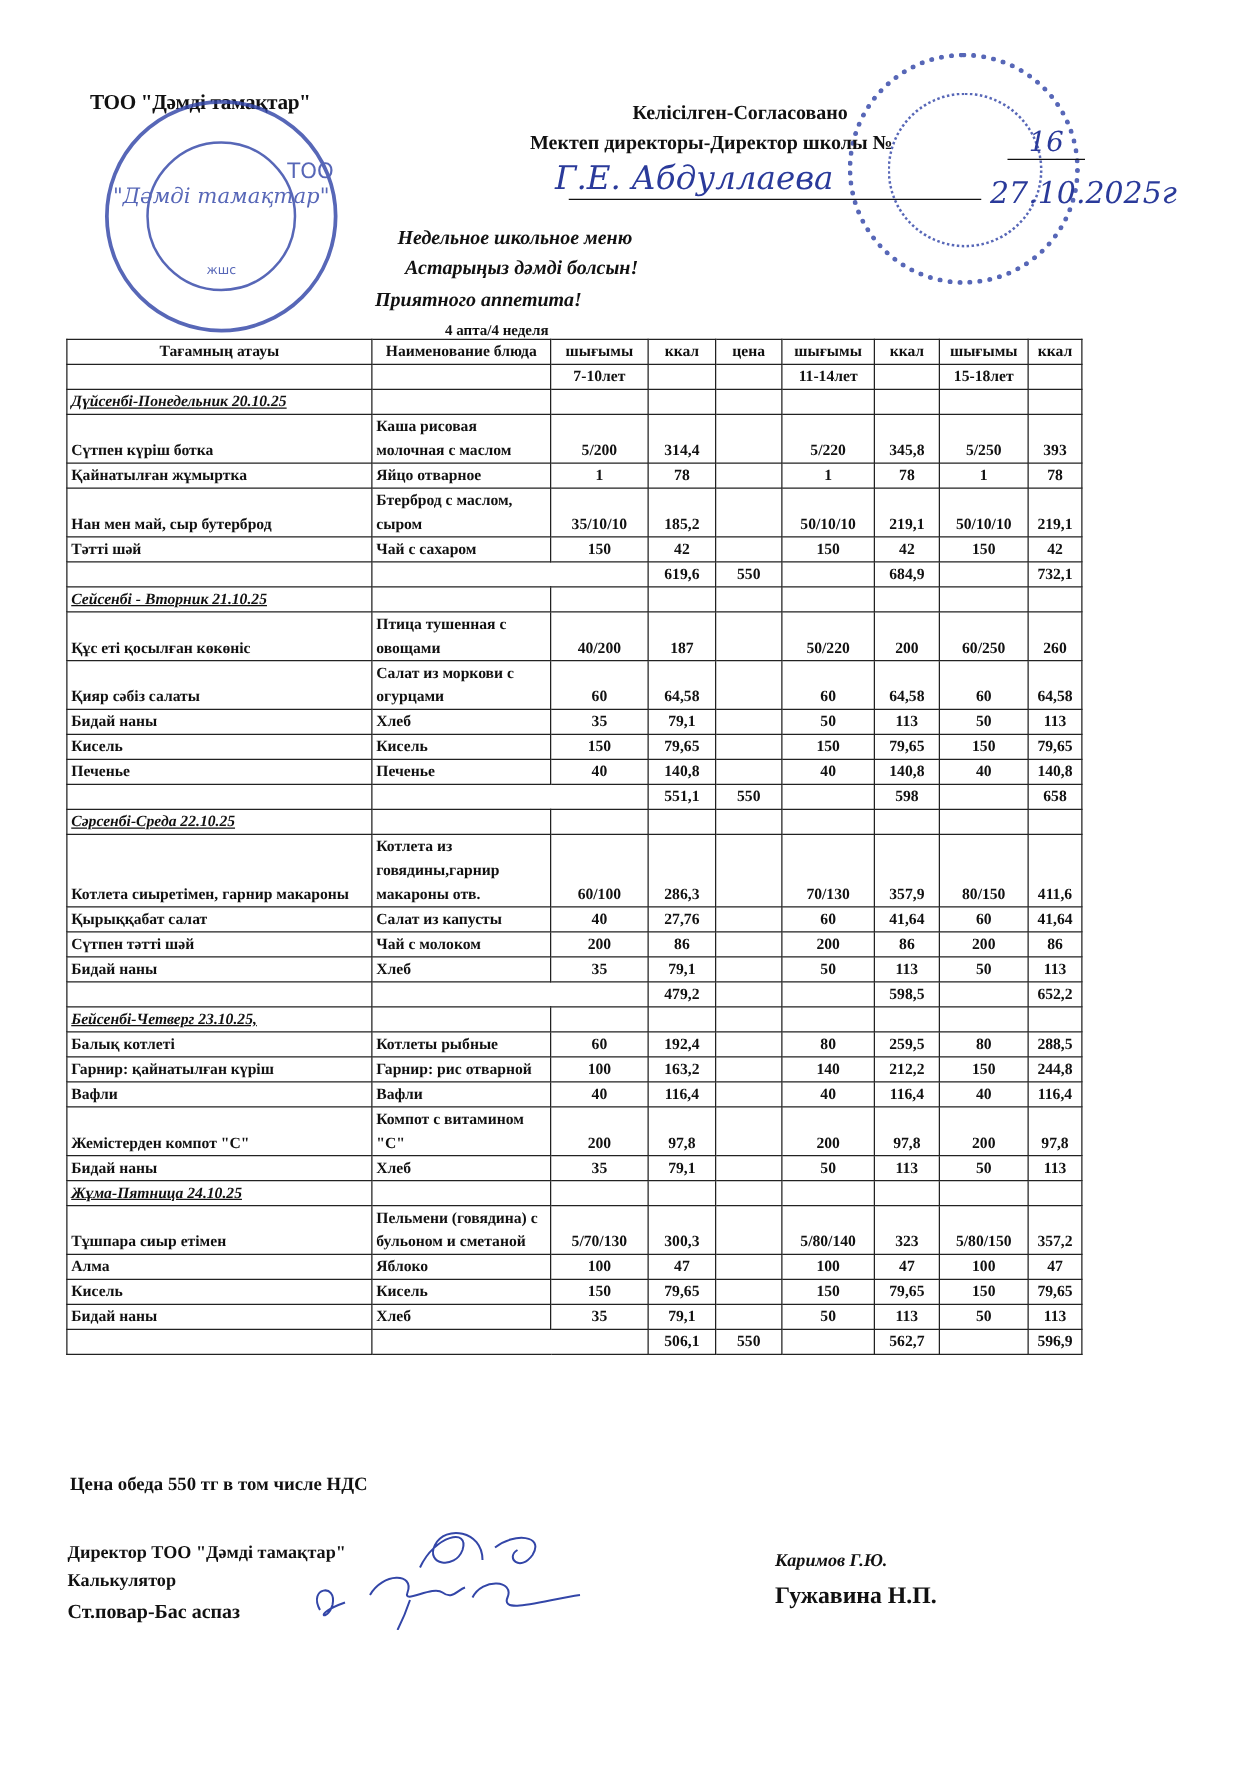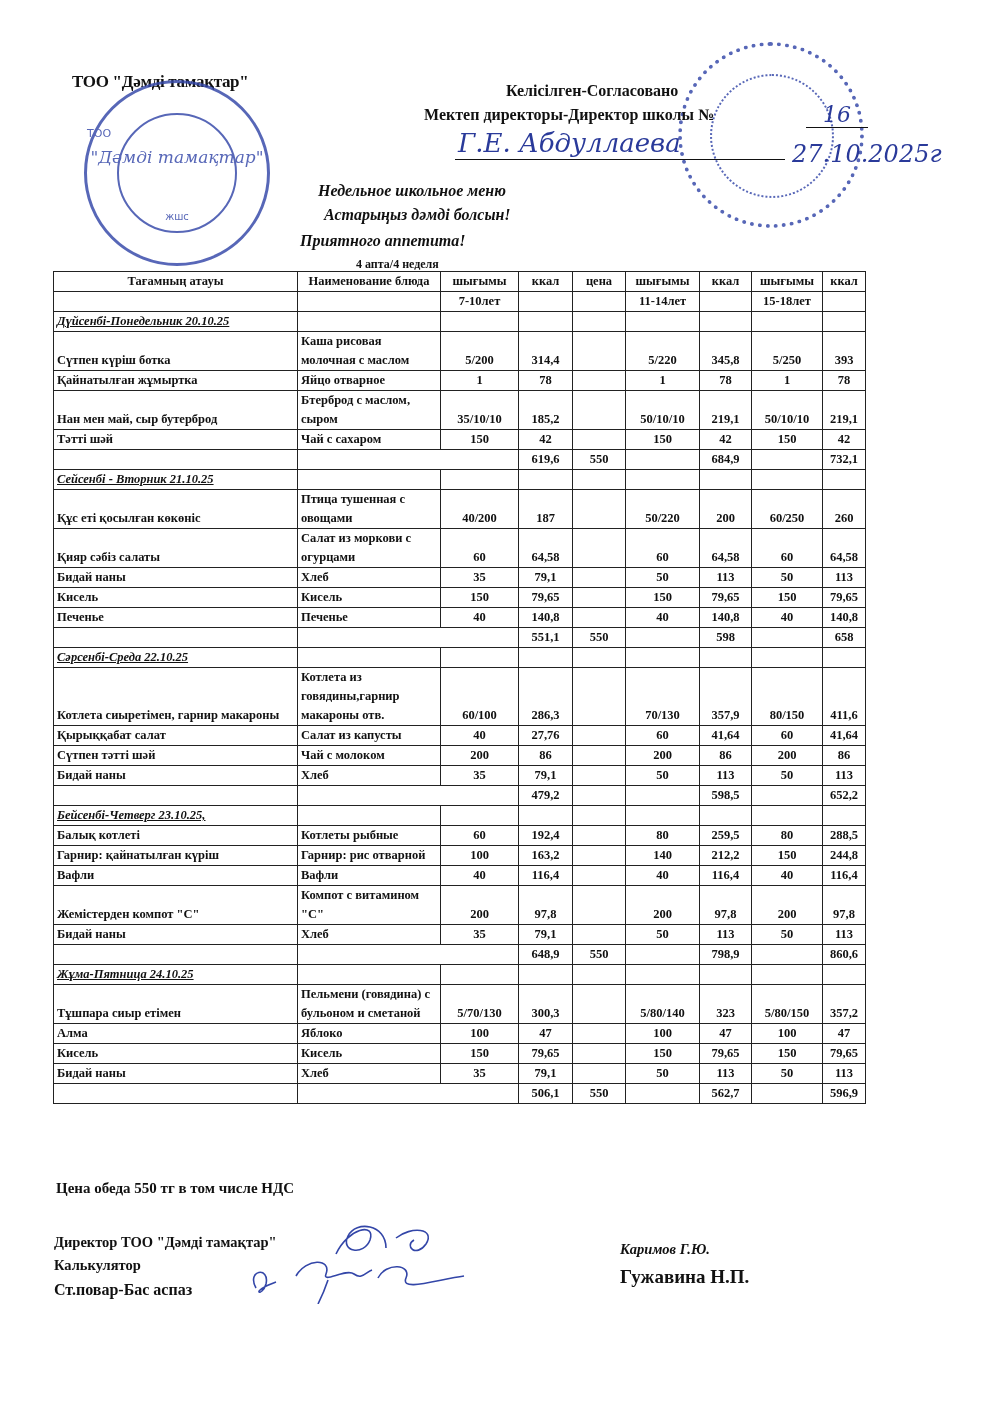--- a/index.html
+++ b/index.html
@@ -5,32 +5,32 @@
   * { box-sizing: border-box; margin: 0; padding: 0; }
   html, body { width: 1000px; height: 1418px; background: #ffffff; overflow: hidden; }
   body { position: relative; font-family: "Liberation Serif", serif; color: #111; font-weight: bold; }
 
   .abs { position: absolute; }
   .org { left: 72px; top: 72px; font-size: 17px; letter-spacing: -0.3px; }
   .agreed { left: 506px; top: 82px; font-size: 16px; }
   .director { left: 424px; top: 106px; font-size: 16px; }
   .school-no { left: 806px; top: 102px; font-size: 22px; color: #2a3a9a; font-style: italic; font-weight: normal; border-bottom: 1.5px solid #111; width: 62px; text-align: center; font-family: "DejaVu Serif", serif; }
   .sig-line { left: 455px; top: 128px; width: 330px; height: 32px; border-bottom: 1.5px solid #111; }
-  .sig-name { left: 458px; top: 128px; font-size: 26px; color: #2a3a9a; font-style: italic; font-weight: normal; font-family: "DejaVu Serif", serif; }
+  .sig-name { left: 444px; top: 128px; font-size: 26px; color: #2a3a9a; font-style: italic; font-weight: normal; font-family: "DejaVu Serif", serif; }
   .sig-date { left: 792px; top: 140px; font-size: 24px; color: #2a3a9a; font-style: italic; font-weight: normal; font-family: "DejaVu Serif", serif; }
 
   .t1 { left: 318px; top: 182px; font-size: 16px; font-style: italic; }
   .t2 { left: 286px; top: 206px; font-size: 16px; font-style: italic; margin-left: 38px; }
   .t3 { left: 300px; top: 232px; font-size: 16px; font-style: italic; }
   .t4 { left: 356px; top: 257px; font-size: 12px; }
 
   .stamp { border-radius: 50%; border: 3px solid #3346a8; opacity: 0.82; }
   .stamp-left { left: 84px; top: 80px; width: 186px; height: 186px; }
   .stamp-left .inner { position: absolute; left: 30px; top: 30px; width: 120px; height: 120px; border-radius: 50%; border: 2px solid #3346a8; }
-  .stamp-left .txt1 { position: absolute; left: 0; width: 100%; top: 44px; text-align: left; color: #3346a8; font-size: 11px; font-weight: normal; font-family: "DejaVu Sans", sans-serif; }
+  .stamp-left .txt1 { position: absolute; left: 0; width: 100%; top: 44px; text-align: right; color: #3346a8; font-size: 17px; font-weight: normal; font-family: "DejaVu Sans", sans-serif; }
   .stamp-left .txt2 { position: absolute; left: 0; width: 100%; top: 64px; text-align: center; color: #3346a8; font-size: 17px; font-style: italic; font-weight: normal; font-family: "DejaVu Serif", serif; line-height: 20px; }
   .stamp-left .txt3 { position: absolute; left: 0; width: 100%; top: 128px; text-align: center; color: #3346a8; font-size: 10px; font-weight: normal; font-family: "DejaVu Sans", sans-serif; }
   .stamp-right { left: 678px; top: 42px; width: 186px; height: 186px; border-style: dotted; border-width: 4px; }
   .stamp-right .inner { position: absolute; left: 28px; top: 28px; width: 124px; height: 124px; border-radius: 50%; border: 2px dotted #3346a8; }
 
   table.menu { position: absolute; left: 53px; top: 271px; width: 812px; border-collapse: collapse; font-size: 12.5px; table-layout: fixed; }
   table.menu td { border: 1.3px solid #222; padding: 0 3px; vertical-align: bottom; line-height: 19px; height: 19px; }
   table.menu td.day { font-style: italic; text-decoration: underline; }
   table.menu tr.hdr td { text-align: center; }
   .num { text-align: center; }
@@ -372,30 +372,20 @@
         <td>Хлеб</td>
         <td class="num">35</td>
         <td class="num">79,1</td>
         <td class="num"></td>
         <td class="num">50</td>
         <td class="num">113</td>
         <td class="num">50</td>
         <td class="num">113</td>
       </tr>
       <tr>
-        <td></td>
-        <td colspan="2"></td>
-        <td class="num">648,9</td>
-        <td class="num">550</td>
-        <td class="num"></td>
-        <td class="num">798,9</td>
-        <td class="num"></td>
-        <td class="num">860,6</td>
-      </tr>
-      <tr>
         <td class="day">Жұма-Пятница 24.10.25</td>
         <td></td>
         <td></td>
         <td></td>
         <td></td>
         <td></td>
         <td></td>
         <td></td>
         <td></td>
       </tr>

